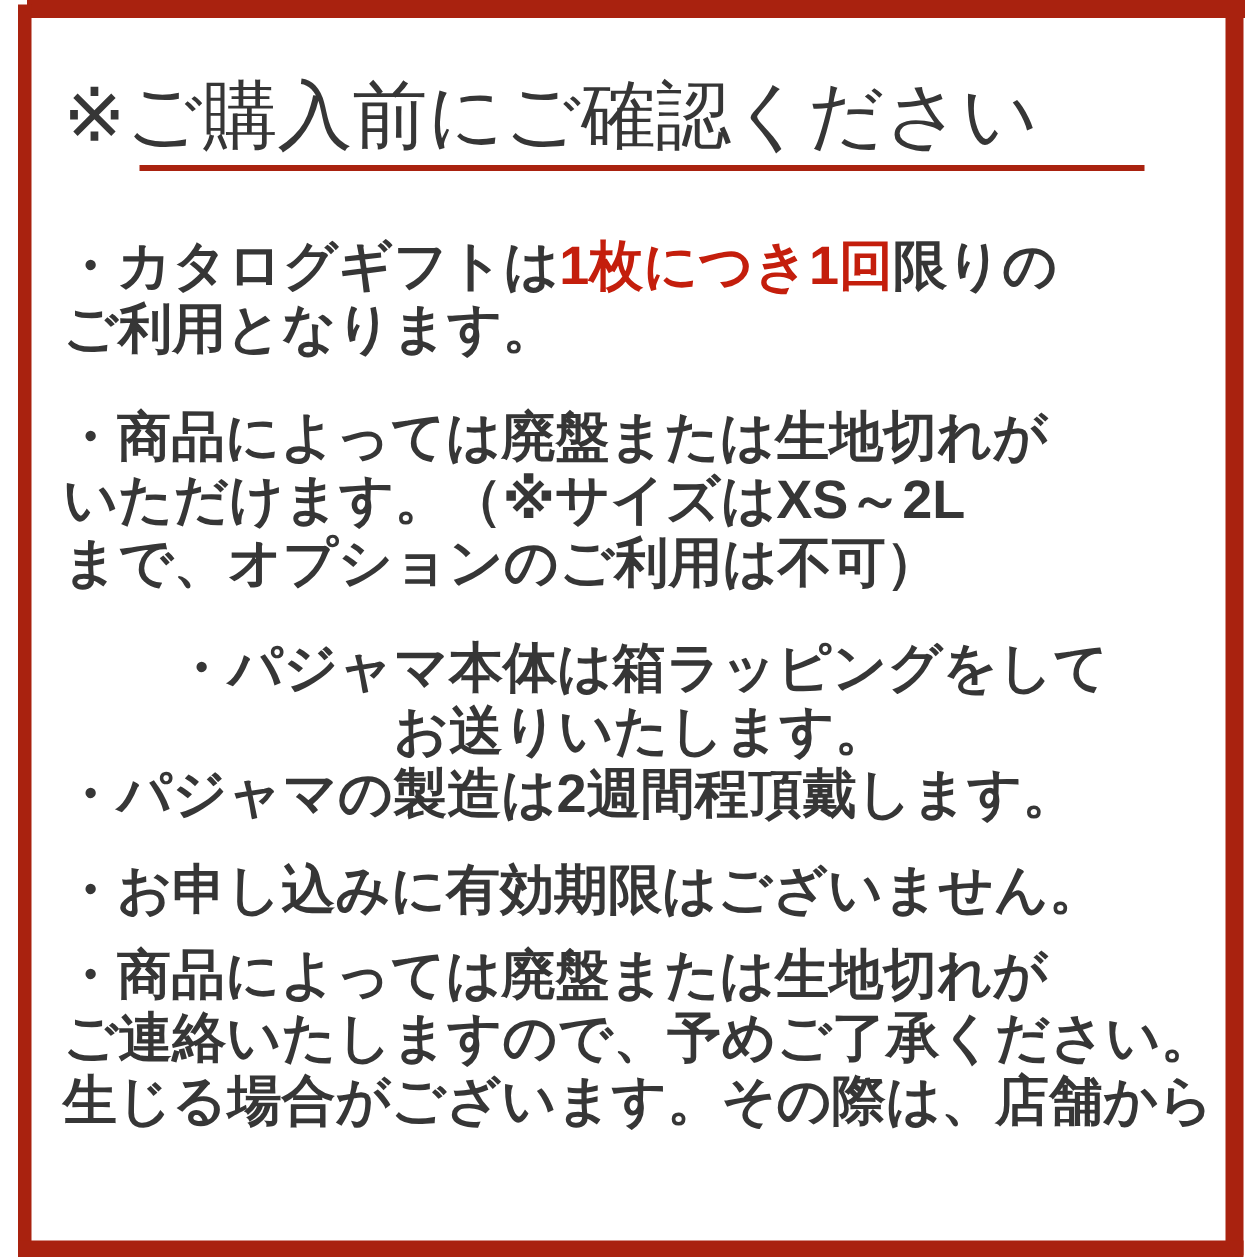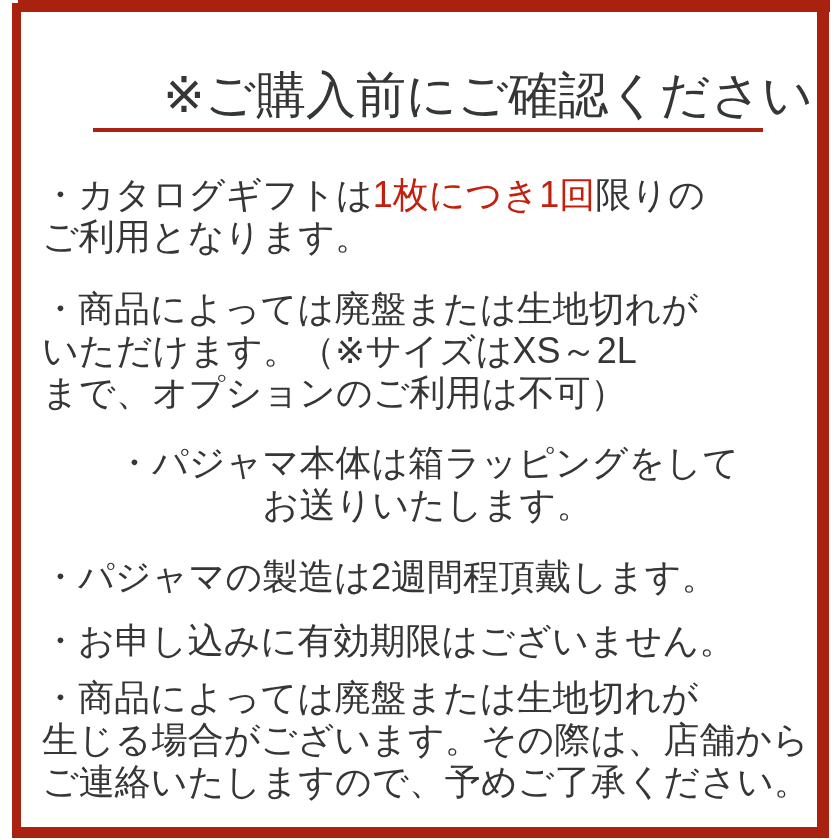--- a/index.html
+++ b/index.html
@@ -25,46 +25,46 @@
   .frame-left   { position: absolute; top: 3px; bottom: 2px; left: 12px; width: 9px;  background: var(--frame); }
   .frame-right  { position: absolute; top: 10px; bottom: 3px; right: 11px; width: 12px; background: var(--frame); }
   .frame-bottom { position: absolute; bottom: 2px; left: 12px; right: 11px; height: 11px; background: var(--frame); }
 
   .content {
     position: absolute;
     top: 12px; left: 21px; right: 23px; bottom: 13px;
     padding: 0 4px 0 21px; 
   }
   .title {
-    margin-top: 52px;
+    margin-top: 34px;
     font-size: 50px;
     line-height: 62px;
     font-weight: normal;
     color: var(--text);
-    text-align: right;
+    text-align: left;
     white-space: nowrap;
   }
   .title-underline {
     width: 670px;
     height: 4px;
     background: var(--frame);
     margin: 2px auto 0 auto;
   }
   .bullets { display: block; }
   .bullet {
     font-size: 36px;
     line-height: 42px;
     color: var(--text);
     letter-spacing: 0;
   }
-  .bullet .line { white-space: nowrap; }
+  .bullet .line { white-space: nowrap; font-weight: bold; }
   .bullet:nth-child(1) { margin-top: 42px; }
   .bullet:nth-child(2) { margin-top: 30px; }
   .bullet:nth-child(3) { margin-top: 28px; text-align: center; }
-  .bullet:nth-child(4) { margin-top: 30px; }
+  .bullet:nth-child(4) { }
   .bullet:nth-child(5) { margin-top: 22px; }
   .bullet:nth-child(6) { margin-top: 15px; }
   .accent { color: var(--accent); }
 </style>
 </head>
 <body>
 
 <div class="canvas">
   <div class="frame-top"></div>
   <div class="frame-left"></div>
@@ -90,18 +90,18 @@
           <div class="line"><span class="">お送りいたします。</span></div>
         </div>
         <div class="bullet">
           <div class="line"><span class="">・パジャマの製造は2週間程頂戴します。</span></div>
         </div>
         <div class="bullet">
           <div class="line"><span class="">・お申し込みに有効期限はございません。</span></div>
         </div>
         <div class="bullet">
           <div class="line"><span class="">・商品によっては廃盤または生地切れが</span></div>
+          <div class="line"><span class="">ご連絡いたしますので、予めご了承ください。</span></div>
           <div class="line"><span class="">生じる場合がございます。その際は、店舗から</span></div>
-          <div class="line"><span class="">ご連絡いたしますので、予めご了承ください。</span></div>
         </div>
       </div>
   </div>
 </div>
 
 </body></html>

